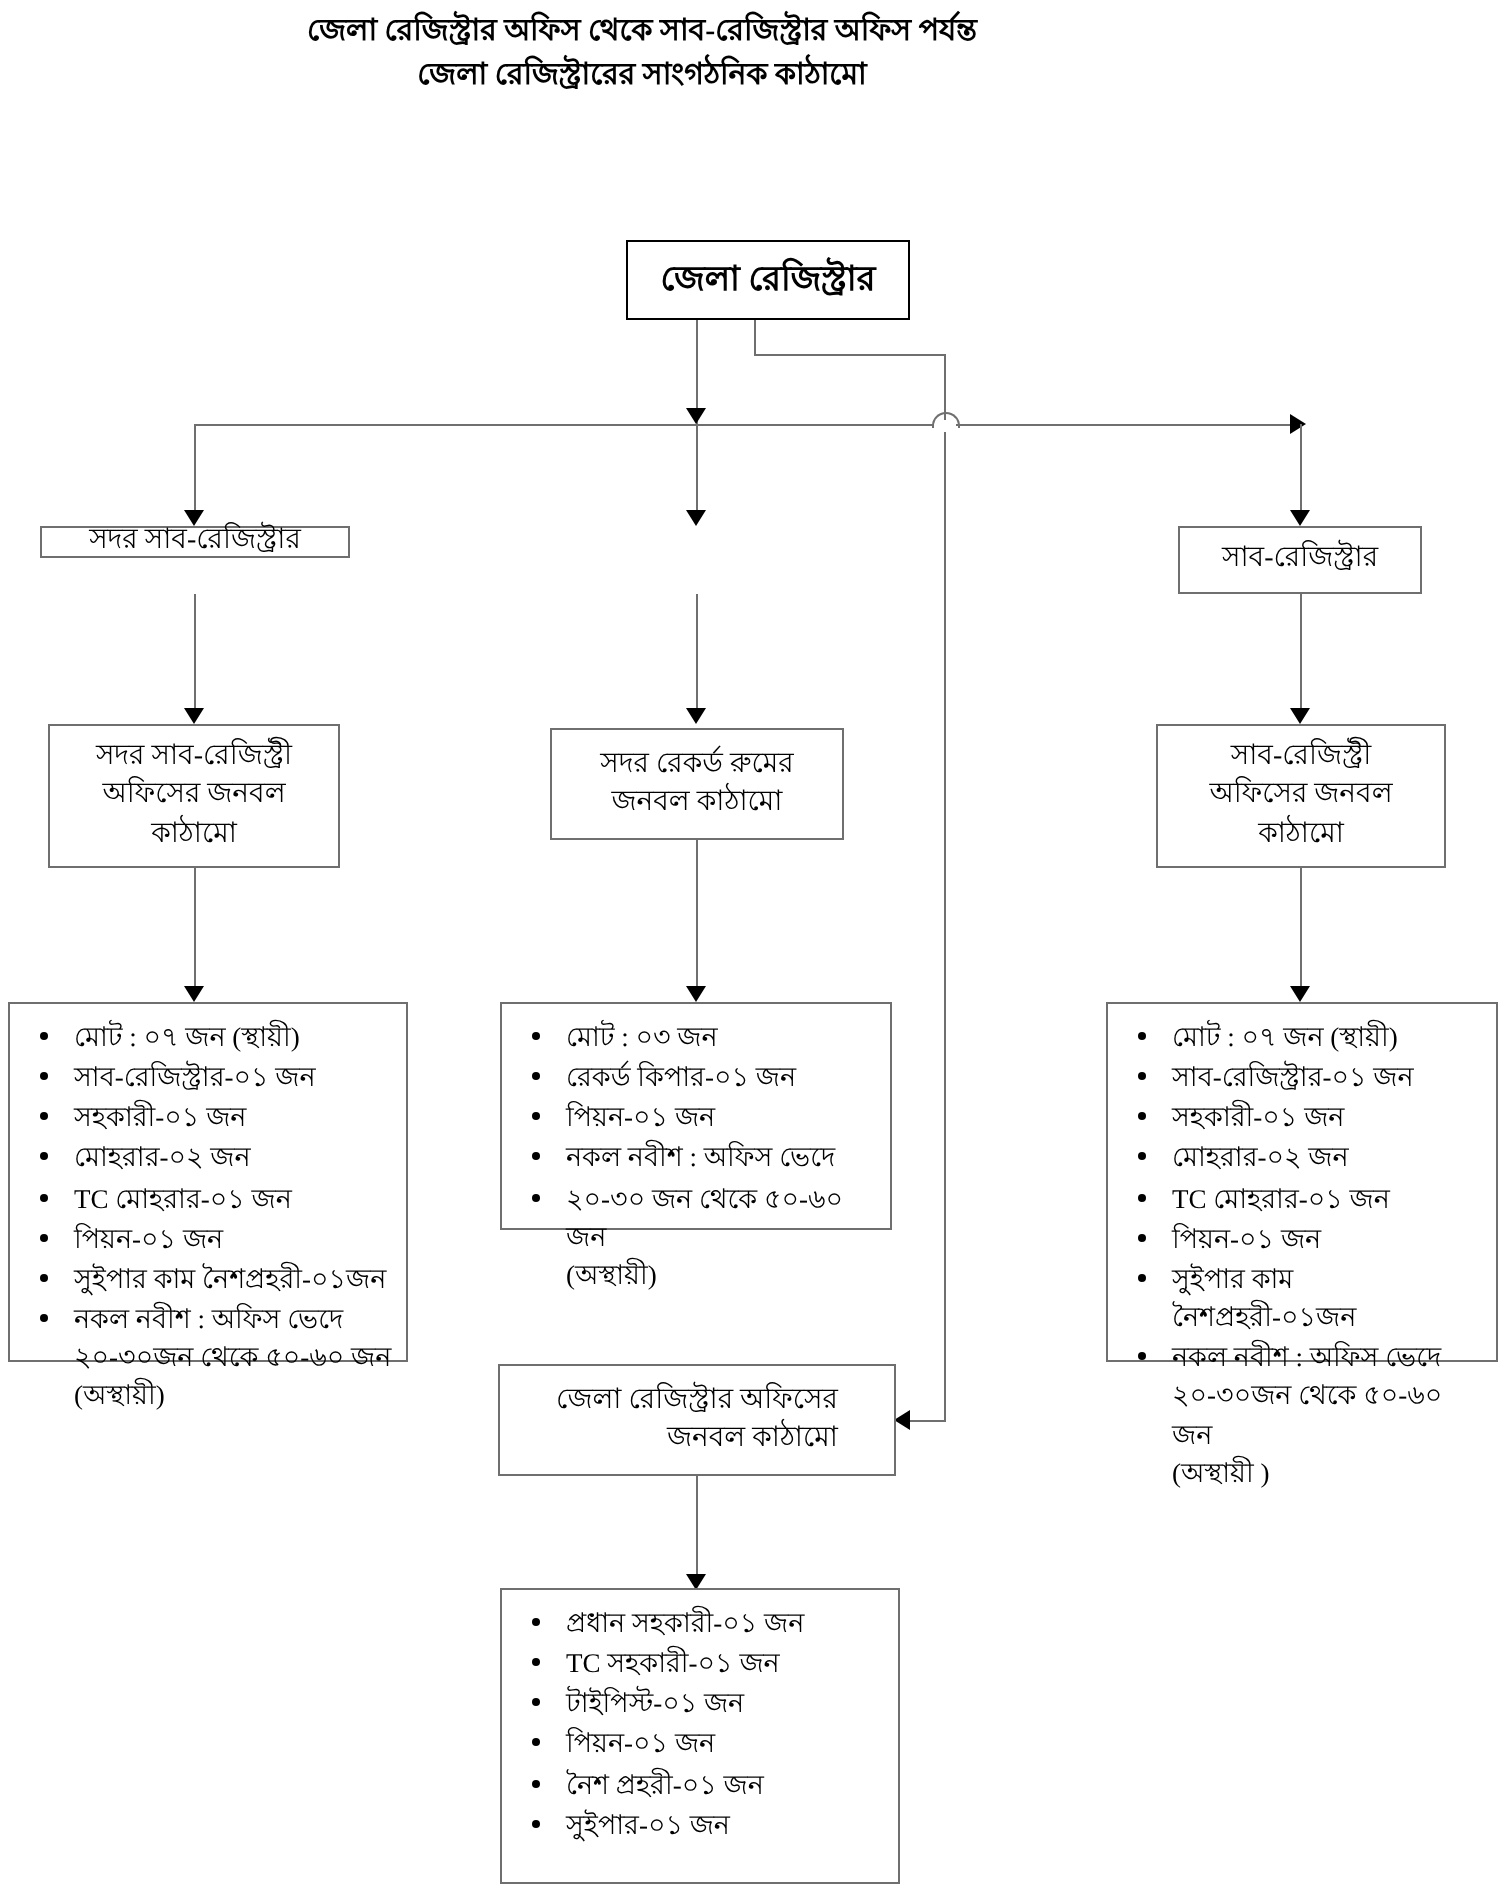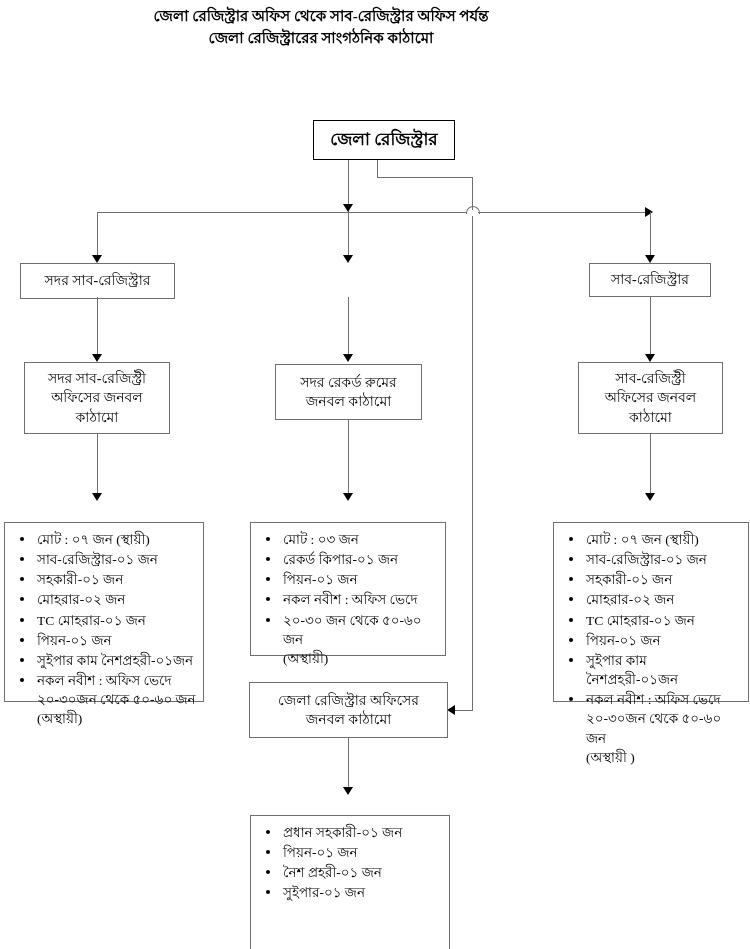--- a/index.html
+++ b/index.html
@@ -40,21 +40,20 @@
   }
   .box .txt{display:block;}
 
   
   .listbox{
     position:absolute;
     border:1px solid #6f6f6f;
     background:#ffffff;
     box-sizing:border-box;
     padding:7px 6px 8px 4px;
-    margin-top:21px;
   }
   .listbox ul{
     margin:0;padding:0 0 0 28px;
     list-style:none;
   }
   .listbox li{
     position:relative;
     font-size:13.5px;
     line-height:1.42;
     margin:0 0 1px 0;
@@ -135,21 +134,21 @@
   <div class="arrow-d" style="left:92px;top:255px;"></div>
 
   <div class="arrow-d" style="left:343px;top:204px;"></div>
   <div class="ln v" style="left:348px;top:212px;height:45px;"></div>
   <div class="arrow-d" style="left:343px;top:255px;"></div>
 
   <div class="arrow-r" style="left:645px;top:207px;"></div>
   <div class="ln v" style="left:650px;top:212px;height:45px;"></div>
   <div class="arrow-d" style="left:645px;top:255px;"></div>
 
-  <div class="box" style="left:20px;top:263px;width:155px;height:36px;">
+  <div class="box" style="left:20px;top:263px;width:155px;height:16px;">
     <span class="txt" style="white-space: pre-line;">সদর সাব-রেজিস্ট্রার</span>
   </div>
 
 
   <div class="box" style="left:589px;top:263px;width:122px;height:34px;">
     <span class="txt" style="white-space: pre-line;">সাব-রেজিস্ট্রার</span>
   </div>
 
   <div class="ln v" style="left:97px;top:297px;height:59px;"></div>
   <div class="arrow-d" style="left:92px;top:354px;"></div>
@@ -194,21 +193,21 @@
       <li>মোহরার-০২ জন</li>
       <li>TC মোহরার-০১ জন</li>
       <li>পিয়ন-০১ জন</li>
       <li>সুইপার কাম নৈশপ্রহরী-০১জন</li>
       <li>নকল নবীশ : অফিস ভেদে
 ২০-৩০জন থেকে ৫০-৬০ জন
 (অস্থায়ী)</li>
     </ul>
   </div>
 
-  <div class="listbox" style="left:250px;top:501px;width:196px;height:134px;">
+  <div class="listbox" style="left:250px;top:501px;width:196px;height:114px;">
     <ul>
       <li>মোট : ০৩ জন</li>
       <li>রেকর্ড কিপার-০১ জন</li>
       <li>পিয়ন-০১ জন</li>
       <li>নকল নবীশ : অফিস ভেদে</li>
       <li>২০-৩০ জন থেকে ৫০-৬০ জন
 (অস্থায়ী)</li>
     </ul>
   </div>
 
@@ -224,29 +223,31 @@
       <li>নকল নবীশ : অফিস ভেদে
 ২০-৩০জন থেকে ৫০-৬০ জন
 (অস্থায়ী )</li>
     </ul>
   </div>
 
   <div class="ln h" style="left:455px;top:710px;width:18px;"></div>
   <div class="arrow-l" style="left:447px;top:705px;"></div>
 
   <div class="box" style="left:249px;top:682px;width:199px;height:56px;">
-    <span class="txt" style="white-space: pre-line;">জেলা রেজিস্ট্রার অফিসের
+    <span class="txt" style="white-space: pre-line; text-align: right;">জেলা রেজিস্ট্রার অফিসের
 জনবল কাঠামো</span>
   </div>
 
   <div class="ln v" style="left:348px;top:738px;height:52px;"></div>
   <div class="arrow-d" style="left:343px;top:787px;"></div>
 
   <div class="listbox" style="left:250px;top:794px;width:200px;height:148px;">
     <ul>
       <li>প্রধান সহকারী-০১ জন</li>
+      <li>TC সহকারী-০১ জন</li>
+      <li>টাইপিস্ট-০১ জন</li>
       <li>পিয়ন-০১ জন</li>
       <li>নৈশ প্রহরী-০১ জন</li>
       <li>সুইপার-০১ জন</li>
     </ul>
   </div>
 
 </div>
 
 </body></html>

